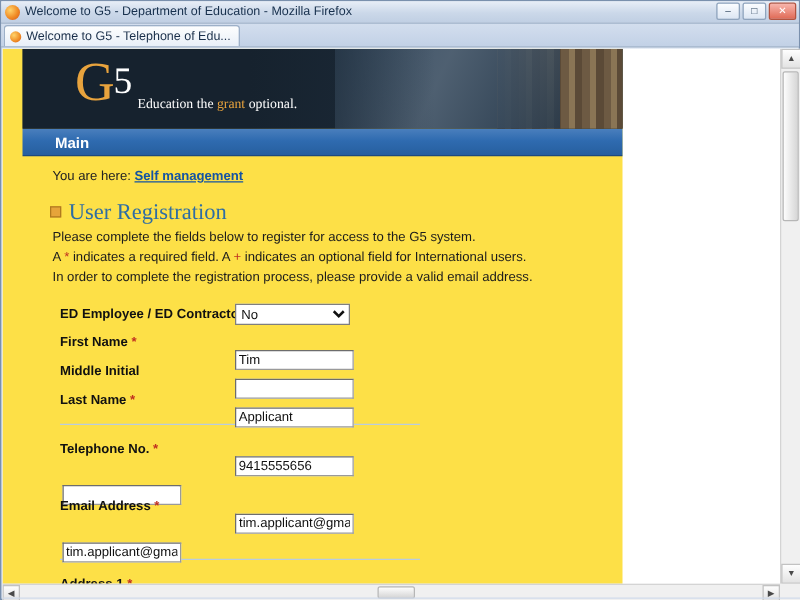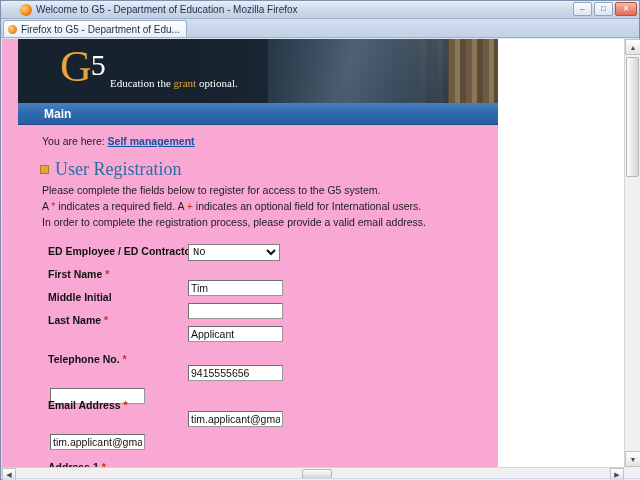--- a/index.html
+++ b/index.html
@@ -20,21 +20,21 @@
     width: 640px; height: 480px;
     background: linear-gradient(to bottom, #dfe7f2 0%, #cfdaea 100%);
     border: 1px solid #7a90ad;
   }
   .titlebar {
     height: 18px;
     background: linear-gradient(to bottom, #e8eef7 0%, #cbd8e9 55%, #c0cfe3 100%);
     border-bottom: 1px solid #9db0c8;
     display: flex;
     align-items: center;
-    padding-left: 19px;
+    padding-left: 3px;
     position: relative;
   }
   .ff-logo {
     width: 12px; height: 12px;
     border-radius: 50%;
     background: radial-gradient(circle at 35% 35%, #ffd36b 0%, #f08a24 55%, #d2541a 100%);
     margin-right: 4px;
     flex: none;
   }
   .title-text {
@@ -104,21 +104,21 @@
     left: 1px; top: 38px;
     width: 638px; height: 441px;
     background: #ffffff;
     overflow: hidden;
   }
   .content-area {
     position: absolute;
     left: 0; top: 0;
     width: 496px;
     height: 428px;
-    background: #f9a8d4;
+    background: #fde047;
     overflow: hidden;
   }
   .page-inner {
     position: absolute;
     left: 16px; top: 0;
     width: 590px;
   }
 
   
   .banner {
@@ -287,21 +287,21 @@
     border-left-color: #6d6d6d;
     background: #ffffff;
     padding: 0 2px;
     color: #111;
   }
   input.txt.wide { width: 95px; margin-top: 28px; }
   select.sel {
     width: 92px;
     height: 17px;
     font-size: 10.5px;
-    font-family: Liberation Mono, monospace;
+    font-family: Liberation Sans, sans-serif;
     border: 1px solid #7f7f7f;
     background: #ffffff;
     color: #111;
   }
   .divider {
     border: none;
     border-top: 1px solid #b9ccdf;
     margin: 8px 0 8px 0;
     width: 288px;
   }
@@ -373,21 +373,21 @@
     <div class="win-buttons">
       <div class="win-btn">–</div>
       <div class="win-btn">□</div>
       <div class="win-btn close">✕</div>
     </div>
   </div>
 
   <div class="tabstrip">
     <div class="tab">
       <span class="favicon"></span>
-      <span>Firefox to G5 - Department of Edu...</span>
+      <span>Welcome to G5 - Telephone of Edu...</span>
     </div>
   </div>
 
   <div class="viewport">
     <div class="content-area">
       <div class="page-inner">
 
         <div class="banner">
           <div class="banner-photo"></div>
           <div class="banner-photo-left"></div>

